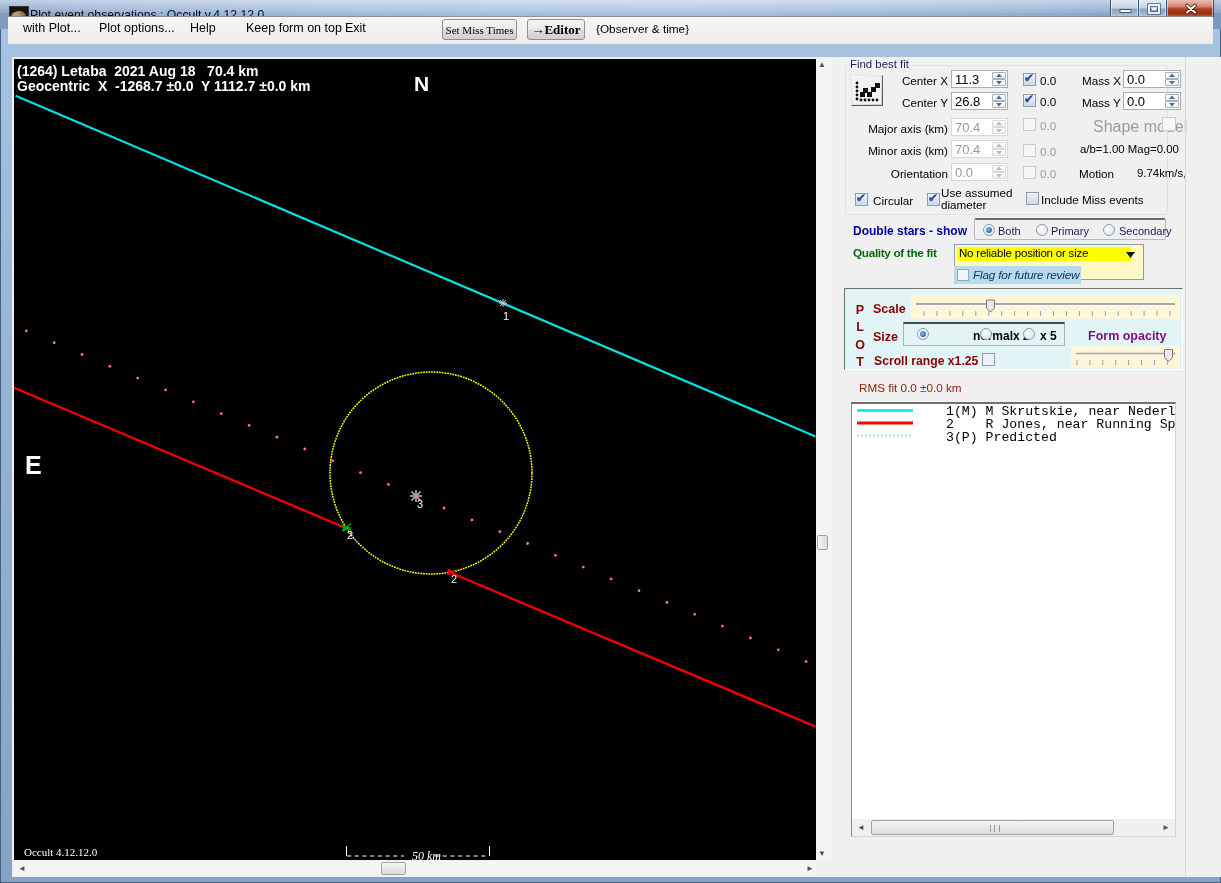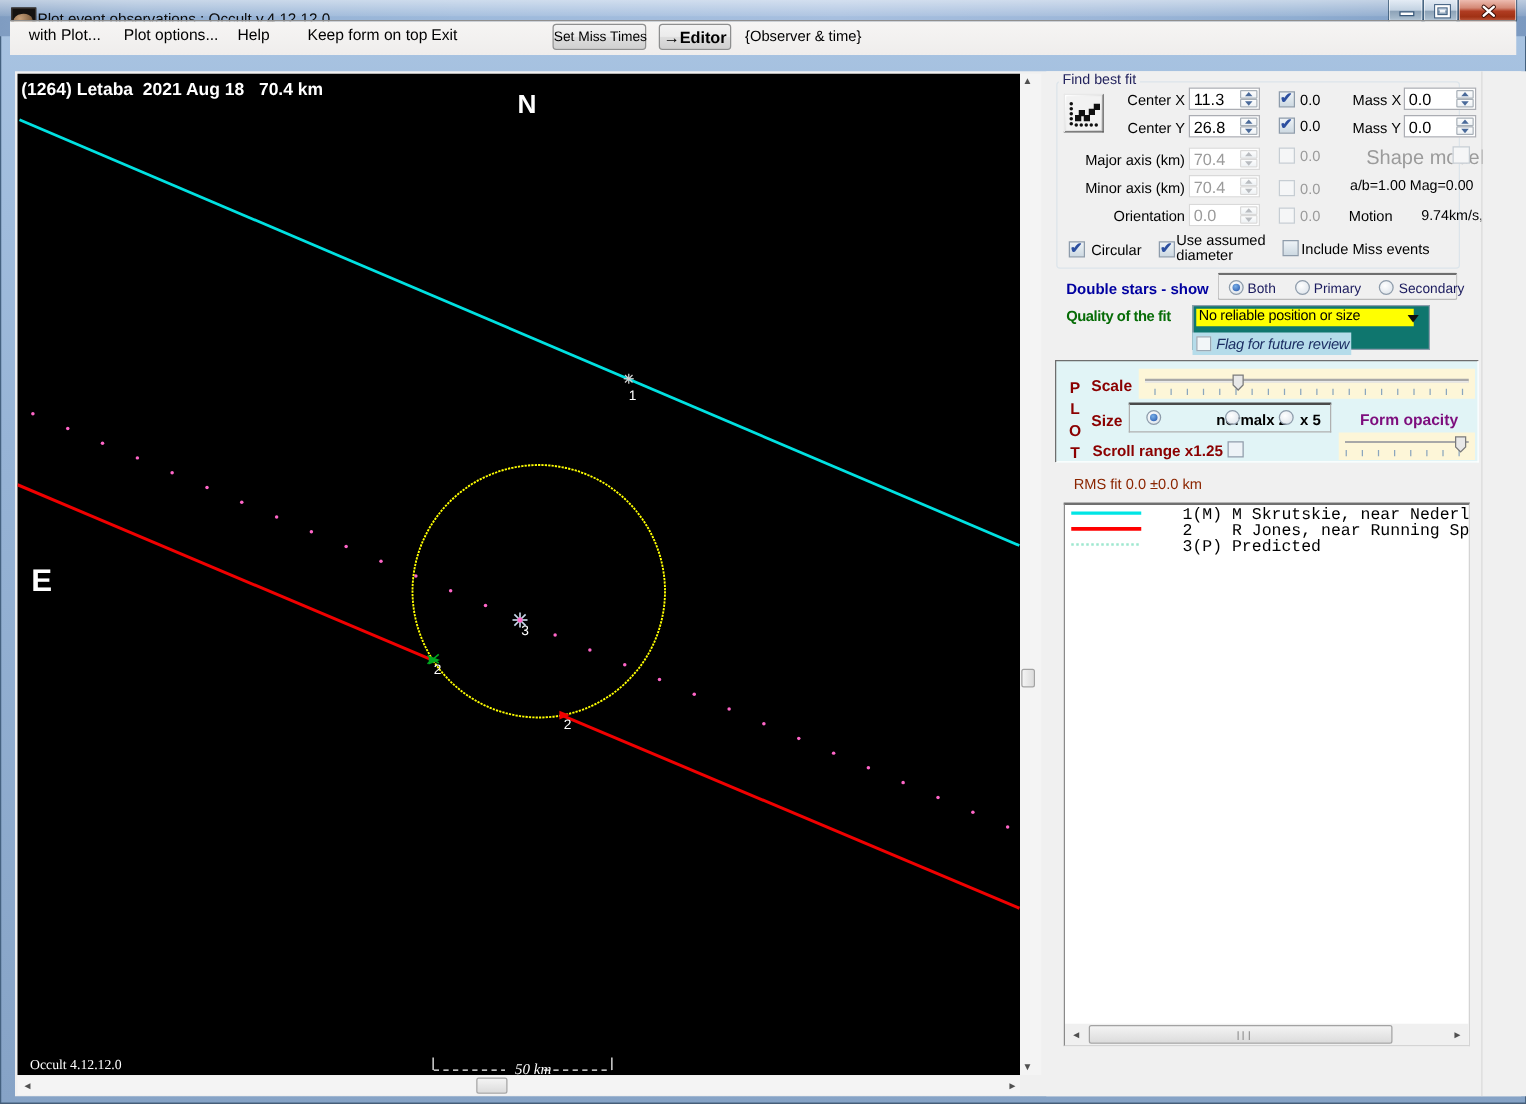--- a/index.html
+++ b/index.html
@@ -27,21 +27,21 @@
     border:1px solid rgba(255,255,255,.55);border-top:none;}
   #btnmin{left:1110px;width:29px;background:linear-gradient(180deg,#e4ecf5 0%,#c3d2e2 45%,#8da3b8 50%,#a4b8ca 80%,#c7d6e4 100%);}
   #btnmax{left:1138px;width:29px;background:linear-gradient(180deg,#e4ecf5 0%,#c3d2e2 45%,#8da3b8 50%,#a4b8ca 80%,#c7d6e4 100%);}
   #btnclose{left:1166px;width:48px;background:linear-gradient(180deg,#edbcb0 0%,#d48976 35%,#b03c22 50%,#a03114 75%,#c96a51 100%);}
   
   #menubar{position:absolute;left:8px;top:16px;width:1205px;height:28px;
     background:linear-gradient(180deg,#f6f5f4,#efedec);border-top:1px solid #8f8f8f;box-sizing:border-box;}
   .menuitem{position:absolute;top:4px;font-size:12.5px;color:#000;white-space:pre;}
   .toolbtn{position:absolute;top:2px;height:21px;border:1px solid #8e8f8f;border-radius:3px;
     background:linear-gradient(180deg,#f3f3f3 0%,#ebebeb 48%,#dddddd 52%,#d0d0d0 100%);
-    font-size:12px;color:#000;text-align:center;box-sizing:border-box;}
+    font-size:12px;color:#000;text-align:center;box-sizing:border-box;font-family:Liberation Serif, serif;}
   
   #plotwrap{position:absolute;left:12px;top:57px;width:1205px;height:820px;background:#f0f0f0;}
   #plot{position:absolute;left:2px;top:2px;width:802px;height:801px;background:#000;}
   #plot .ptext{position:absolute;color:#fff;font-weight:bold;white-space:pre;}
   
   .sb{position:absolute;background:#f4f4f4;}
   .sbthumb{position:absolute;background:linear-gradient(90deg,#f4f4f4,#dcdcdc);
     border:1px solid #a3a3a3;border-radius:2px;box-sizing:border-box;}
   .sbthumbh{background:linear-gradient(180deg,#f4f4f4,#dcdcdc);}
   .sbarrow{position:absolute;color:#505050;font-size:8px;line-height:8px;}
@@ -108,20 +108,21 @@
   <div class="menuitem" style="left:182px;">Help</div>
   <div class="menuitem" style="left:226px;margin-left:12px;">Keep form on top</div>
   <div class="menuitem" style="left:337px;">Exit</div>
   <div class="toolbtn" style="left:434px;width:75px;padding-top:4px;font-size:11px;white-space:nowrap;">Set Miss Times</div>
   <div class="toolbtn" style="left:519px;width:58px;padding-top:2px;font-size:13px;font-weight:bold;">→Editor</div>
   <div class="menuitem" style="left:588px;top:5px;font-size:11.8px;">{Observer &amp; time}</div>
 </div>
 <div id="plotwrap">
 <div id="plot">
   <div class="ptext" style="left:3px;top:3.5px;font-size:14px;">(1264) Letaba  2021 Aug 18   70.4 km</div>
+  <div class="ptext" style="left:3px;top:18.5px;font-size:14px;">Geocentric  X  -1268.7 ±0.0  Y 1112.7 ±0.0 km</div>
   <div class="ptext" style="left:400px;top:13px;font-size:21px;">N</div>
   <div class="ptext" style="left:11px;top:392px;font-size:25px;">E</div>
   <div class="ptext" style="left:10px;top:787px;font-size:11px;font-weight:normal;font-family:'Liberation Serif',serif;">Occult 4.12.12.0</div>
   <svg width="802" height="801" style="position:absolute;left:0;top:0;">
 
     <line x1="1.6" y1="36.8" x2="801.5" y2="377.4" stroke="#00e1e1" stroke-width="2.2"></line>
 
     <line x1="0" y1="328.8" x2="333" y2="469.5" stroke="#f00000" stroke-width="2.4"></line>
     <line x1="436" y1="513.5" x2="801.6" y2="667.6" stroke="#f00000" stroke-width="2.4"></line>
 
@@ -341,21 +342,21 @@
   <div class="lbl" style="left:16px;top:167px;font-weight:bold;color:#0000a0;font-size:12px;">Double stars - show</div>
   <div style="position:absolute;left:137px;top:161px;width:192px;height:22px;border:1px solid #b9b9b9;border-top:2px solid #6e6e6e;border-radius:2px;box-sizing:border-box;"></div>
   <div class="radio sel" style="left:146px;top:167px;"></div>
     <div class="lbl" style="left:161px;top:168px;font-size:11px;color:#1b1b5e;">Both</div>
   <div class="radio" style="left:199px;top:167px;"></div>
     <div class="lbl" style="left:214px;top:168px;font-size:11px;color:#1b1b5e;">Primary</div>
   <div class="radio" style="left:266px;top:167px;"></div>
     <div class="lbl" style="left:282px;top:168px;font-size:11px;color:#1b1b5e;">Secondary</div>
 
   <div class="lbl" style="left:16px;top:189px;font-weight:bold;color:#066c06;font-size:11.8px;letter-spacing:-.35px;">Quality of the fit</div>
-  <div style="position:absolute;left:117px;top:187px;width:190px;height:36px;border:1px solid #8c9cac;background:#0f766e;box-sizing:border-box;">
+  <div style="position:absolute;left:117px;top:187px;width:190px;height:36px;border:1px solid #8c9cac;background:#fef9c3;box-sizing:border-box;">
     <div style="position:absolute;left:2px;top:2px;width:174px;height:14px;background:#ffff00;"></div>
     <div style="position:absolute;left:4px;top:2px;font-size:11.5px;letter-spacing:-.2px;color:#000;white-space:pre;">No reliable position or size</div>
     <svg width="10" height="7" style="position:absolute;right:7px;top:7px;">
         <path d="M0 0 L9 0 L4.5 6 Z" fill="#111"></path>
       </svg>
   </div>
   <div style="position:absolute;left:117px;top:209px;width:127px;height:18px;background:#b5dcea;"></div>
   <div class="cb" style="left:120px;top:212px;width:12px;height:12px;background:#f2f6f8;border-color:#9aa8b4;"></div>
   <div class="lbl" style="left:136px;top:211px;font-style:italic;color:#1c2f63;font-size:11.8px;letter-spacing:-.2px;">Flag for future review</div>
 

